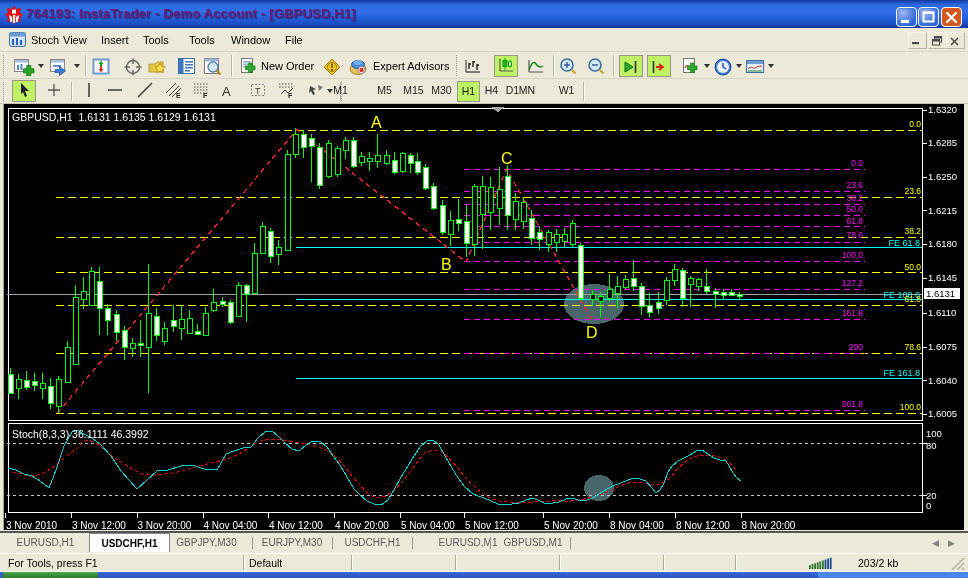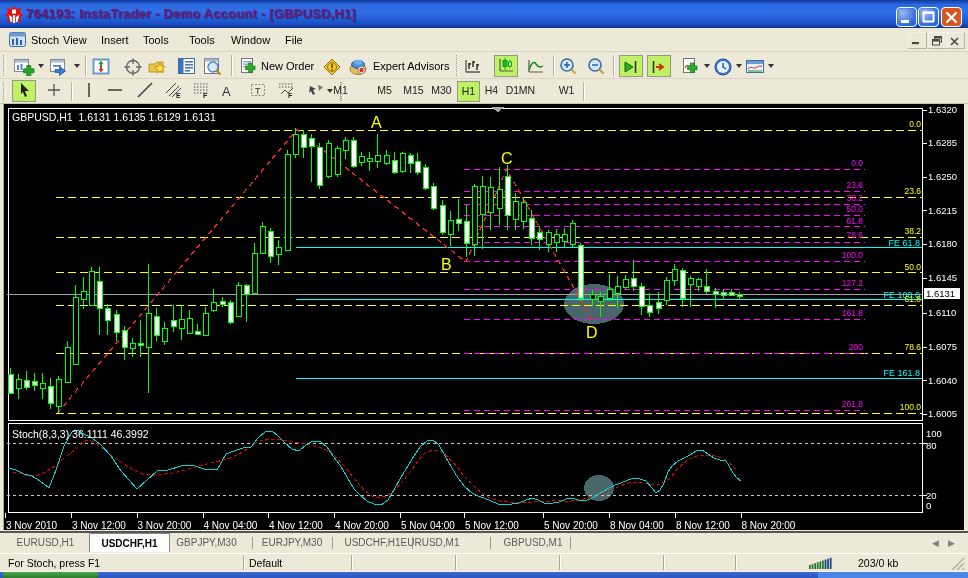--- a/index.html
+++ b/index.html
@@ -585,46 +585,46 @@
 
 <div class="abs tabbar"></div>
 <div class="abs tab" style="left:4px;width:83px">EURUSD,H1</div>
 <div class="abs tab activetab" style="left:89px;width:81px;font-weight:bold">USDCHF,H1</div>
 <div class="abs tab" style="left:170px;width:73px">GBPJPY,M30</div>
 <div class="abs" style="left:252px;top:537px;width:1px;height:12px;background:#999"></div>
 <div class="abs tab" style="left:253px;width:78px">EURJPY,M30</div>
 <div class="abs" style="left:332px;top:537px;width:1px;height:12px;background:#999"></div>
 <div class="abs tab" style="left:334px;width:77px">USDCHF,H1</div>
 <div class="abs" style="left:412px;top:537px;width:1px;height:12px;background:#999"></div>
-<div class="abs tab" style="left:392px;width:76px">EURUSD,M1</div>
+<div class="abs tab" style="left:430px;width:76px">EURUSD,M1</div>
 <div class="abs" style="left:490px;top:537px;width:1px;height:12px;background:#999"></div>
 <div class="abs tab" style="left:492px;width:82px">GBPUSD,M1</div>
 <div class="abs" style="left:570px;top:537px;width:1px;height:12px;background:#999"></div>
 <div class="abs" style="left:932px;top:538px;font-size:9px;color:#808080;letter-spacing:9px">◀▶</div>
 <div class="abs statusbar"></div>
-<div class="abs" style="left:8px;top:557px;font-size:10.5px">For Stoch, press F1</div>
+<div class="abs" style="left:8px;top:557px;font-size:10.5px">For Tools, press F1</div>
 <div class="abs sdiv" style="left:243px"></div>
 <div class="abs" style="left:249px;top:557px;font-size:10.5px">Default</div>
 <div class="abs sdiv" style="left:351px"></div>
 <div class="abs sdiv" style="left:455px"></div>
 <div class="abs sdiv" style="left:559px"></div>
 <div class="abs sdiv" style="left:663px"></div>
 <div class="abs sdiv" style="left:735px"></div>
 <svg class="abs " style="left:807px;top:557px" width="28" height="13">
     <rect x="2.0" y="8.0" width="1.8" height="4.0" fill="#2a7a2a"></rect>
     <rect x="4.6" y="7.1" width="1.8" height="4.9" fill="#2a7a2a"></rect>
     <rect x="7.2" y="6.2" width="1.8" height="5.8" fill="#2a7a2a"></rect>
     <rect x="9.8" y="5.3" width="1.8" height="6.7" fill="#2a7a2a"></rect>
     <rect x="12.4" y="4.4" width="1.8" height="7.6" fill="#2a7a2a"></rect>
     <rect x="15.0" y="3.5" width="1.8" height="8.5" fill="#2a7a2a"></rect>
     <rect x="17.6" y="2.6" width="1.8" height="9.4" fill="#1a4a8a"></rect>
     <rect x="20.2" y="1.7" width="1.8" height="10.3" fill="#1a4a8a"></rect>
     <rect x="22.8" y="0.8" width="1.8" height="11.2" fill="#1a4a8a"></rect>
   </svg>
-<div class="abs" style="left:858px;top:557px;font-size:10.5px">203/0 kb</div>
+<div class="abs" style="left:858px;top:557px;font-size:10.5px">203/2 kb</div>
 <svg class="abs" style="left:950px;top:556px" width="15" height="14">
     <g stroke="#b8b4a4" stroke-width="1.6">
       <line x1="14" y1="2" x2="2" y2="14"></line>
       <line x1="14" y1="7" x2="7" y2="14"></line>
       <line x1="14" y1="12" x2="12" y2="14"></line>
     </g>
   </svg>
 <div class="abs" style="left:0;top:571px;width:968px;height:1px;background:#f8f6ee"></div>
 <div class="abs taskbar" style="background:linear-gradient(180deg,#3a68d8,#2a56c0)"></div>
 <div class="abs" style="left:3px;top:572px;width:95px;height:6px;background:linear-gradient(180deg,#4aa84a,#2a7a2a)"></div>

